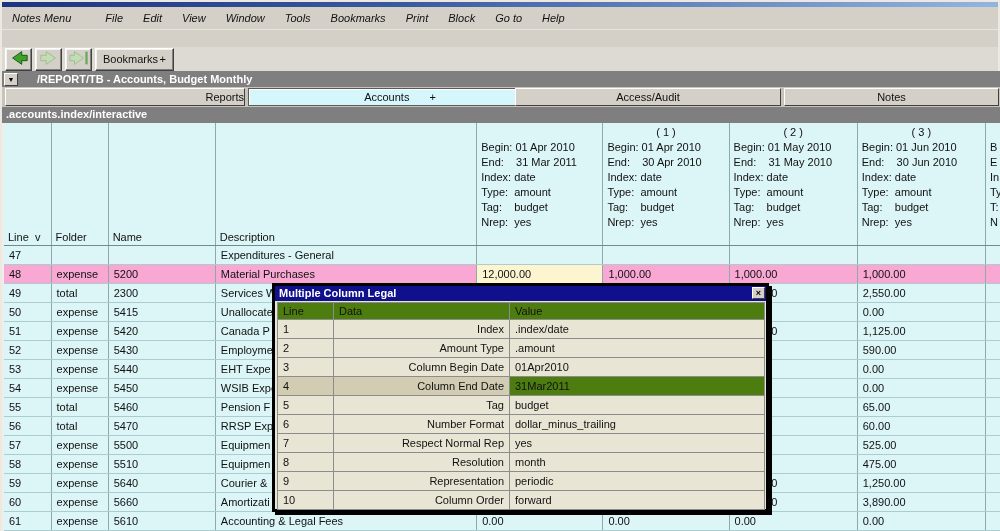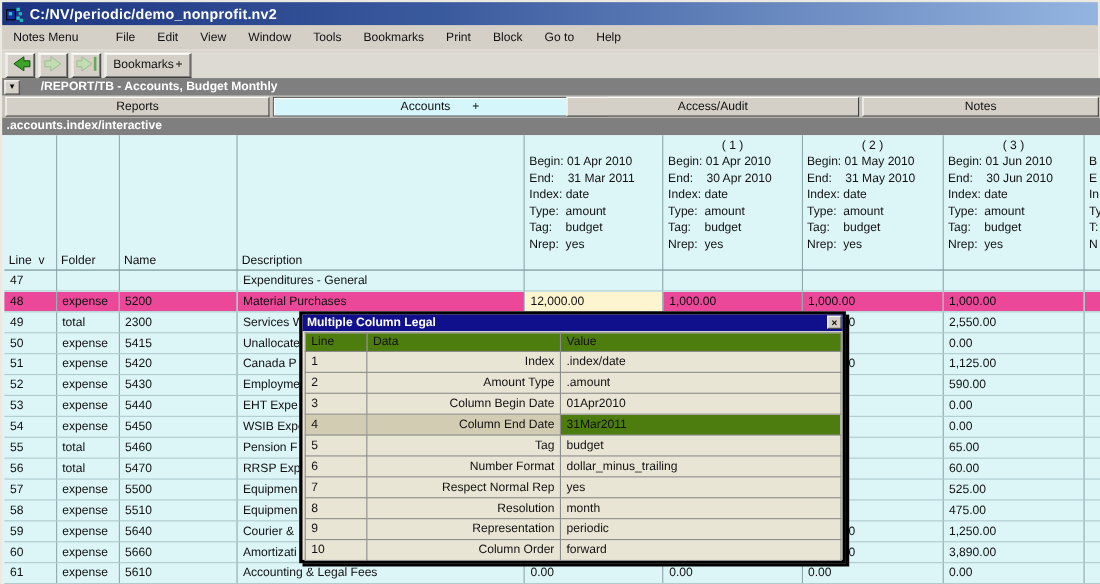--- a/index.html
+++ b/index.html
@@ -8,22 +8,22 @@
   .app { position:relative; width:1000px; height:531px; background:#d4d0c8; border-left:2px solid #ece9e2; border-top:2px solid #ece9e2; border-right:2px solid #ece9e2; }
 
   
   .titlebar { position:absolute; left:0; top:0; width:996px; height:21px;
     background:linear-gradient(90deg,#1c3480 0%, #3a5a9e 40%, #94b4e0 100%);
     display:flex; align-items:center; padding-left:3px; }
   .titlebar .ttl { color:#fff; font-weight:bold; font-size:13px; margin-left:5px; letter-spacing:.2px; }
   .appicon { width:17px; height:16px; display:inline-block; }
 
   
-  .menubar { position:absolute; left:0; top:21px; width:996px; height:23px; background:#d4d0c8;
-    display:flex; align-items:center; border-bottom:1px solid #e7e4de; }
+  .menubar { position:absolute; left:0; top:5px; width:996px; height:23px; background:#d4d0c8;
+    display:flex; align-items:center; border-bottom:1px solid #e7e4de;font-style:italic; }
   .menubar .mi { padding:3px 10px; cursor:default; }
   .menubar .mi.first { margin-right:14px; }
 
   
   .toolbar { position:absolute; left:0; top:45px; width:996px; height:24px; background:#dcdad2; display:flex; align-items:center; padding-left:3px; }
   .tbtn { width:27px; height:23px; background:#d4d0c8; border:1px solid #404040; border-top-color:#fff; border-left-color:#fff;
     box-shadow:inset -1px -1px 0 #808080, inset 1px 1px 0 #f4f2ee; display:flex; align-items:center; justify-content:center; margin-right:3px; }
   .tbtn.wide { width:79px; justify-content:space-between; padding:0 7px; font-size:11px; }
 
   
@@ -47,21 +47,21 @@
   table.grid col.c-line{width:47px;} table.grid col.c-folder{width:57px;} table.grid col.c-name{width:107px;}
   table.grid col.c-desc{width:261px;} table.grid col.c-v0{width:126px;} table.grid col.c-v1{width:126px;}
   table.grid col.c-v2{width:128px;} table.grid col.c-v3{width:128px;} table.grid col.c-v4{width:18px;}
   table.grid th, table.grid td { border-right:1px solid #8da9ab; overflow:hidden; white-space:nowrap; font-weight:normal; text-align:left; }
   table.grid th { height:122px; vertical-align:bottom; padding:2px 4px; border-bottom:1px solid #6f8d8f; background:#dcf5f7; }
   table.grid th.bh { vertical-align:top; padding-top:2px; }
   .bh .num { text-align:center; white-space:pre; line-height:15px; min-height:15px; }
   .bh .ln { white-space:pre; line-height:15px; }
   table.grid td { height:19px; padding:0 5px; border-bottom:1px solid #aecbcd; background:#dcf5f7; }
   td.num { text-align:right; }
-  tr.sel td { background:#ec4899; }
+  tr.sel td { background:#f9a8d4; }
   tr.sel td.cur { background:#fcf5d0; }
   td.center { text-align:center; }
 
   
   .dialog { position:absolute; left:270px; top:281px; width:497px; height:229px; background:#e9e5d4;
     border:3px solid #000; box-shadow:3px 3px 0 #000; }
   .dlg-title { height:15px; background:#10108c; color:#fff; font-weight:bold; padding-left:4px; line-height:14px; position:relative; }
   .dlg-close { position:absolute; right:1px; top:1px; width:13px; height:12px; background:#d4d0c8; border:1px solid #404040; border-top-color:#fff; border-left-color:#fff;
     font-size:9px; line-height:10px; text-align:center; color:#000; font-weight:bold; }
   table.dlg { border-collapse:collapse; table-layout:fixed; margin:1px 2px; width:487px; }
@@ -133,21 +133,21 @@
       <span>+</span>
     </div>
   </div>
 
   <div class="reportbar">
     <div class="ddbtn"><span>▼</span></div>
     <span class="lbl">/REPORT/TB - Accounts, Budget Monthly</span>
   </div>
 
   <div class="tabsrow">
-    <div class="tab" style="left:3px; width:240px;">
+    <div class="tab" style="left:3px; width:240px;justify-content:flex-end;">
       <span>Reports</span>
     </div>
     <div class="tab active" style="left:246px; width:304px;">
       <span>Accounts</span>
         <span>+</span>
     </div>
     <div class="tab" style="left:513px; width:266px;">
       <span>Access/Audit</span>
     </div>
     <div class="tab" style="left:782px; width:215px;">

